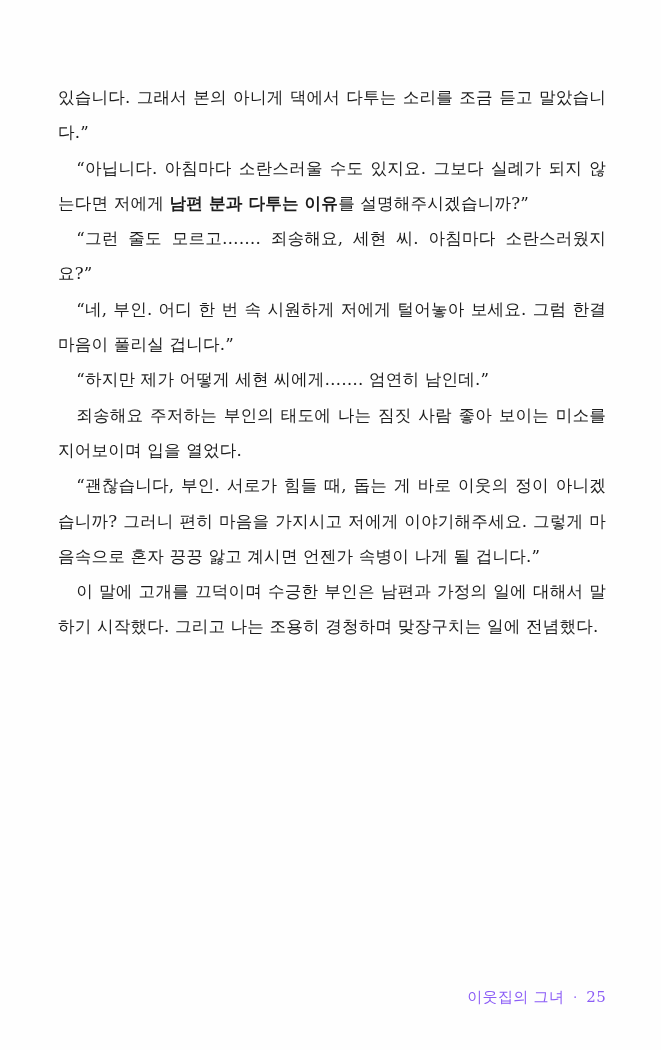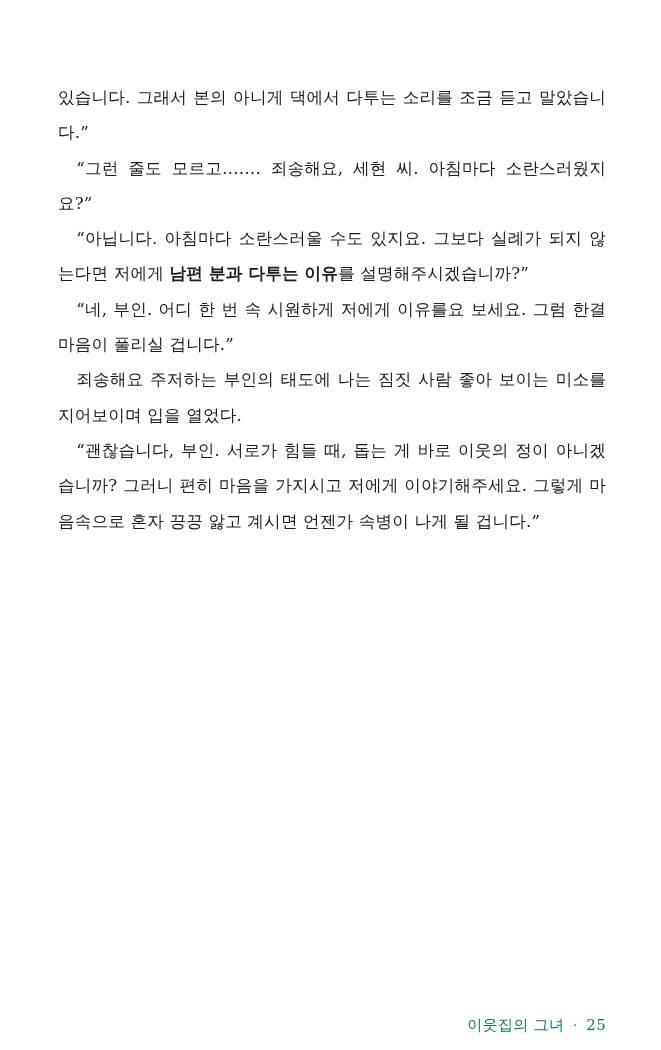--- a/index.html
+++ b/index.html
@@ -45,44 +45,45 @@
   p.para b {
     font-weight: bold;
   }
   .footer {
     position: absolute;
     left: 58px;
     top: 988px;
     width: 548px;
     text-align: right;
     font-size: 15px;
-    color: #0f766e;
+    color: #8b5cf6;
     letter-spacing: 0.02em;
-    margin-top: 28px;
   }
   .footer .sep {
     padding: 0 9px;
     font-size: 12px;
     vertical-align: middle;
   }
   .footer .pg {
     font-family: "DejaVu Serif", "Liberation Serif", serif;
   }
 </style>
 </head>
 <body>
 
 <div class="page">
 
   <div class="text-block" id="body-text">
       <p class="para"><span>있습니다. 그래서 본의 아니게 댁에서 다투는 소리를 조금 듣고 말았습니다.”</span></p>
+      <p class="para indent"><span>“아닙니다. 아침마다 소란스러울 수도 있지요. 그보다 실례가 되지 않는다면 저에게 </span><b>남편 분과 다투는 이유</b><span>를 설명해주시겠습니까?”</span></p>
       <p class="para indent"><span>“그런 줄도 모르고……. 죄송해요, 세현 씨. 아침마다 소란스러웠지요?”</span></p>
-      <p class="para indent"><span>“아닙니다. 아침마다 소란스러울 수도 있지요. 그보다 실례가 되지 않는다면 저에게 </span><b>남편 분과 다투는 이유</b><span>를 설명해주시겠습니까?”</span></p>
-      <p class="para indent"><span>“네, 부인. 어디 한 번 속 시원하게 저에게 이유를요 보세요. 그럼 한결 마음이 풀리실 겁니다.”</span></p>
+      <p class="para indent"><span>“네, 부인. 어디 한 번 속 시원하게 저에게 털어놓아 보세요. 그럼 한결 마음이 풀리실 겁니다.”</span></p>
+      <p class="para indent"><span>“하지만 제가 어떻게 세현 씨에게……. 엄연히 남인데.”</span></p>
       <p class="para indent"><span>죄송해요 주저하는 부인의 태도에 나는 짐짓 사람 좋아 보이는 미소를 지어보이며 입을 열었다.</span></p>
       <p class="para indent"><span>“괜찮습니다, 부인. 서로가 힘들 때, 돕는 게 바로 이웃의 정이 아니겠습니까? 그러니 편히 마음을 가지시고 저에게 이야기해주세요. 그렇게 마음속으로 혼자 끙끙 앓고 계시면 언젠가 속병이 나게 될 겁니다.”</span></p>
+      <p class="para indent"><span>이 말에 고개를 끄덕이며 수긍한 부인은 남편과 가정의 일에 대해서 말하기 시작했다. 그리고 나는 조용히 경청하며 맞장구치는 일에 전념했다.</span></p>
     </div>
 
   <div class="footer">
     <span>이웃집의 그녀</span><span class="sep">·</span><span class="pg">25</span>
   </div>
 
 </div>
 
 </body></html>

